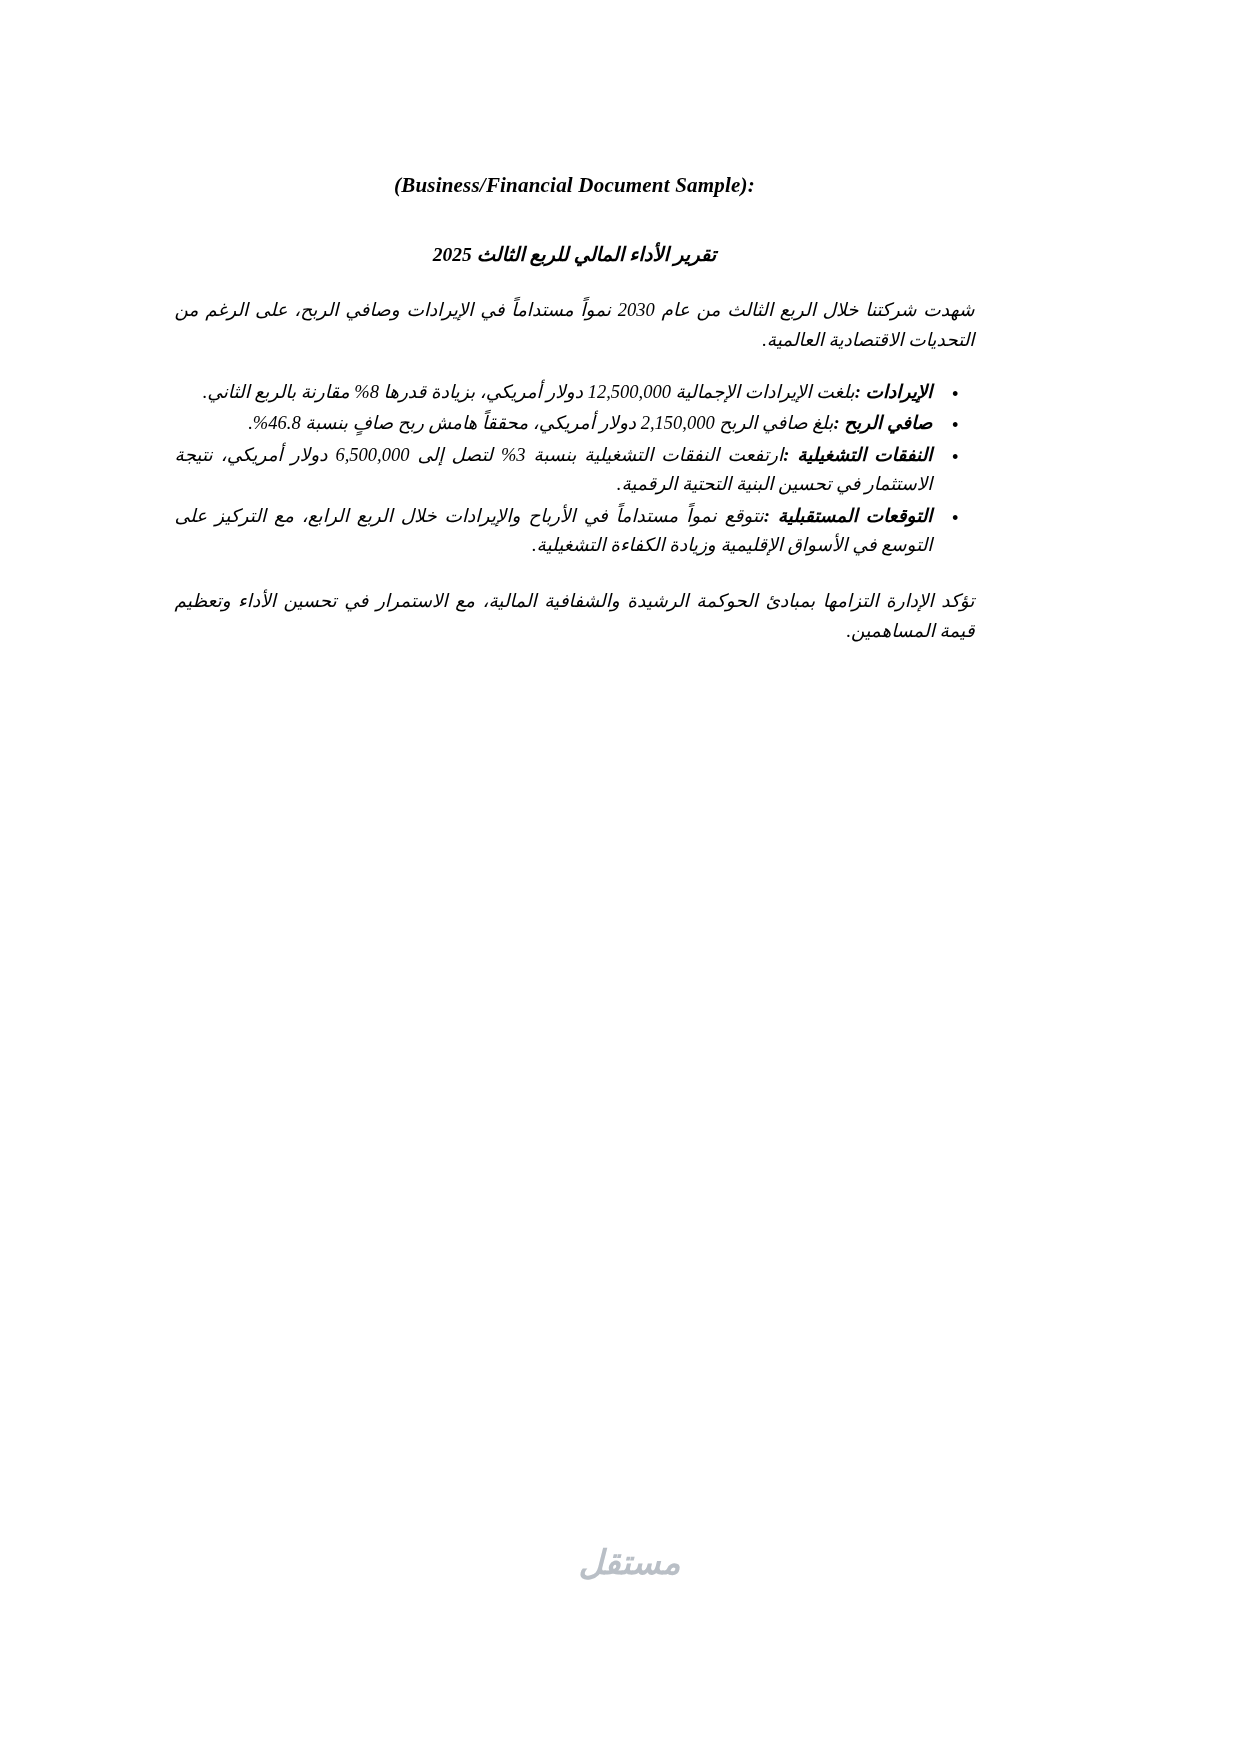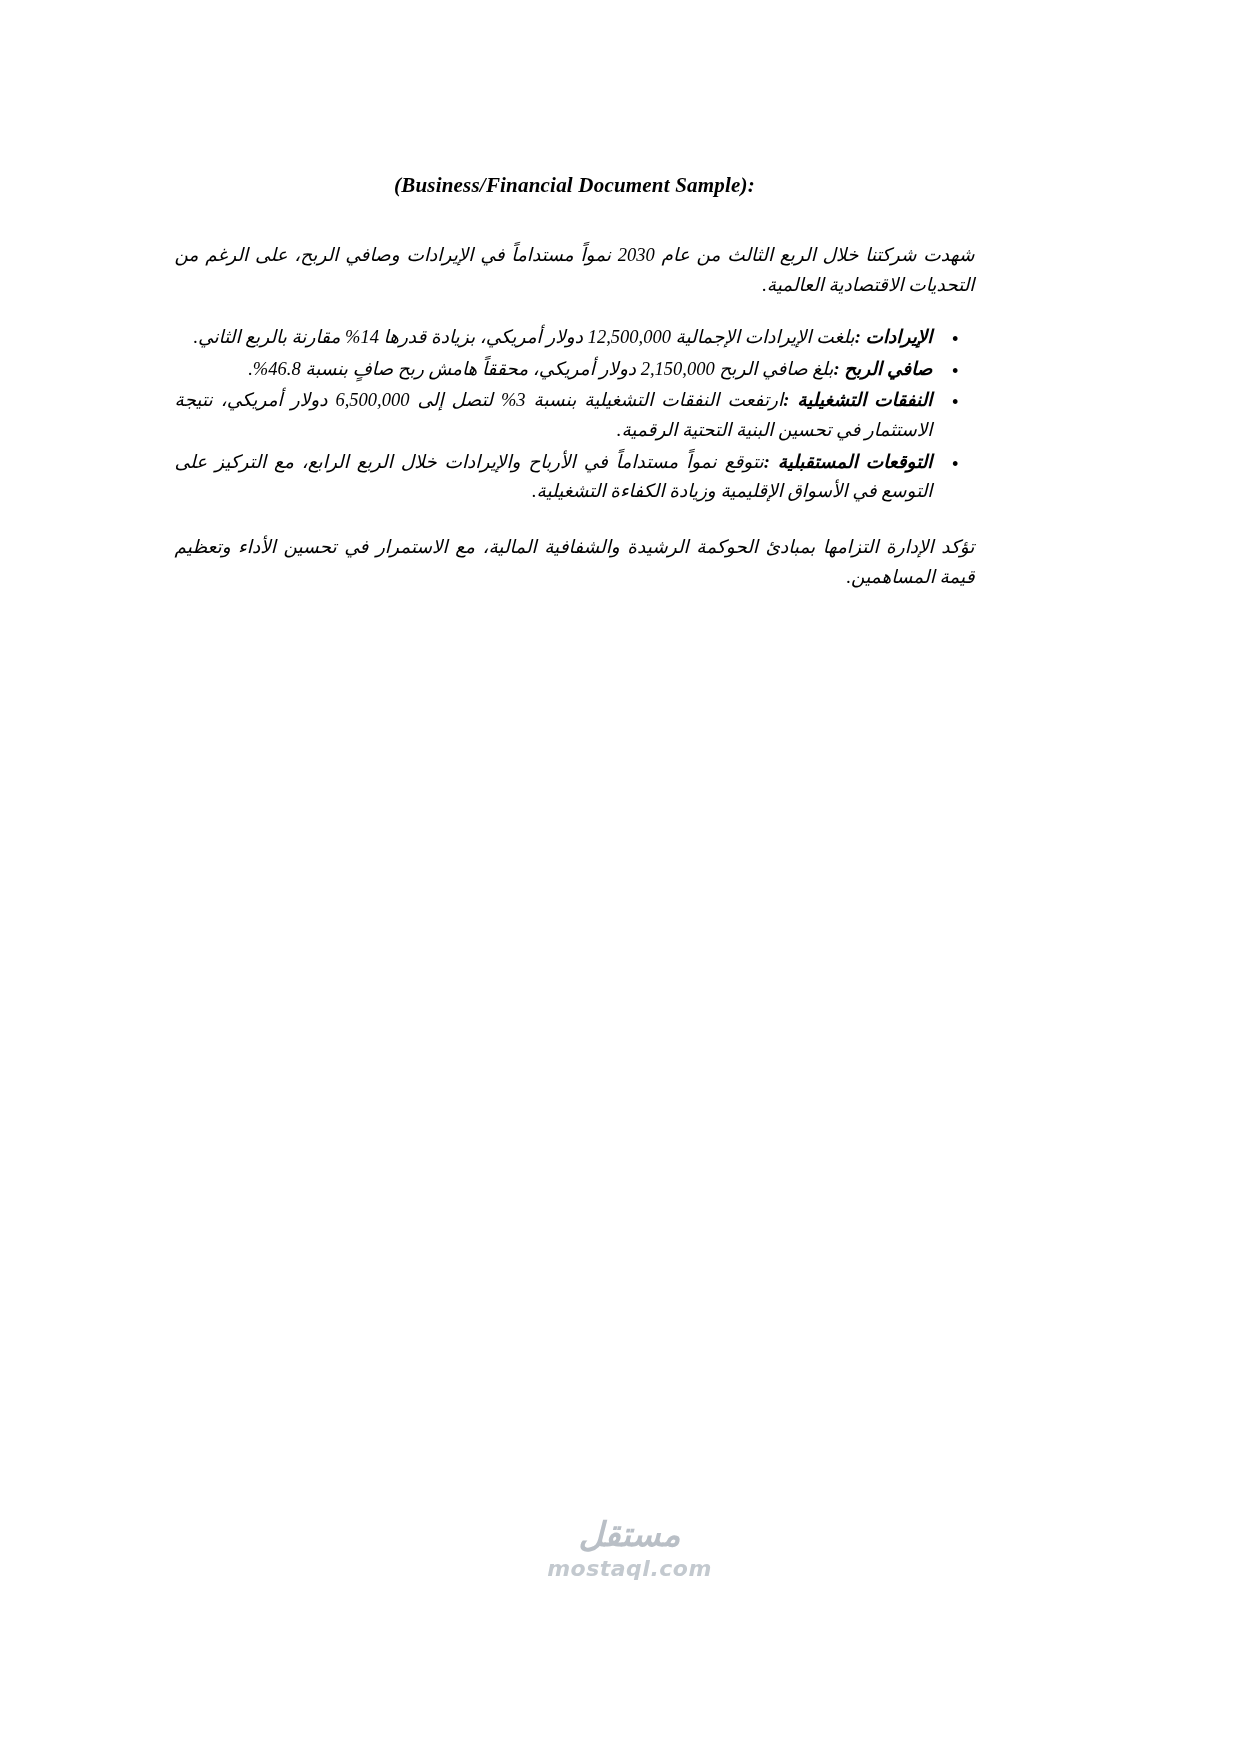--- a/index.html
+++ b/index.html
@@ -117,27 +117,28 @@
 </style>
 </head>
 <body>
 
 <div class="page">
 
   <div class="content">
 
     <h1 class="doc-title">(Business/Financial Document Sample):</h1>
 
+    <h2 class="doc-subtitle">تقرير الأداء المالي للربع الثالث 2025</h2>
 
     <p class="body-text">شهدت شركتنا خلال الربع الثالث من عام 2030 نمواً مستداماً في الإيرادات وصافي الربح، على الرغم من التحديات الاقتصادية العالمية.</p>
 
     <ul class="bullet-list">
 
       <li>
-        <span class="bullet-dot">•</span><span class="lbl">الإيرادات :</span><span>بلغت الإيرادات الإجمالية 12,500,000 دولار أمريكي، بزيادة قدرها 14% مقارنة بالربع الثاني.</span>
+        <span class="bullet-dot">•</span><span class="lbl">الإيرادات :</span><span>بلغت الإيرادات الإجمالية 12,500,000 دولار أمريكي، بزيادة قدرها 8% مقارنة بالربع الثاني.</span>
       </li>
 
       <li>
         <span class="bullet-dot">•</span><span class="lbl">صافي الربح :</span><span>بلغ صافي الربح 2,150,000 دولار أمريكي، محققاً هامش ربح صافٍ بنسبة 46.8%.</span>
       </li>
 
       <li>
         <span class="bullet-dot">•</span><span class="lbl">النفقات التشغيلية :</span><span>ارتفعت النفقات التشغيلية بنسبة 3% لتصل إلى 6,500,000 دولار أمريكي، نتيجة الاستثمار في تحسين البنية التحتية الرقمية.</span>
       </li>
 
@@ -146,16 +147,15 @@
       </li>
 
     </ul>
 
     <p class="body-text">تؤكد الإدارة التزامها بمبادئ الحوكمة الرشيدة والشفافية المالية، مع الاستمرار في تحسين الأداء وتعظيم قيمة المساهمين.</p>
 
   </div>
 
   <div class="footer-logo">
     <span class="mark">مستقل</span>
-    <span class="wordmark">mostaql.com</span>
   </div>
 
 </div>
 
 </body></html>

